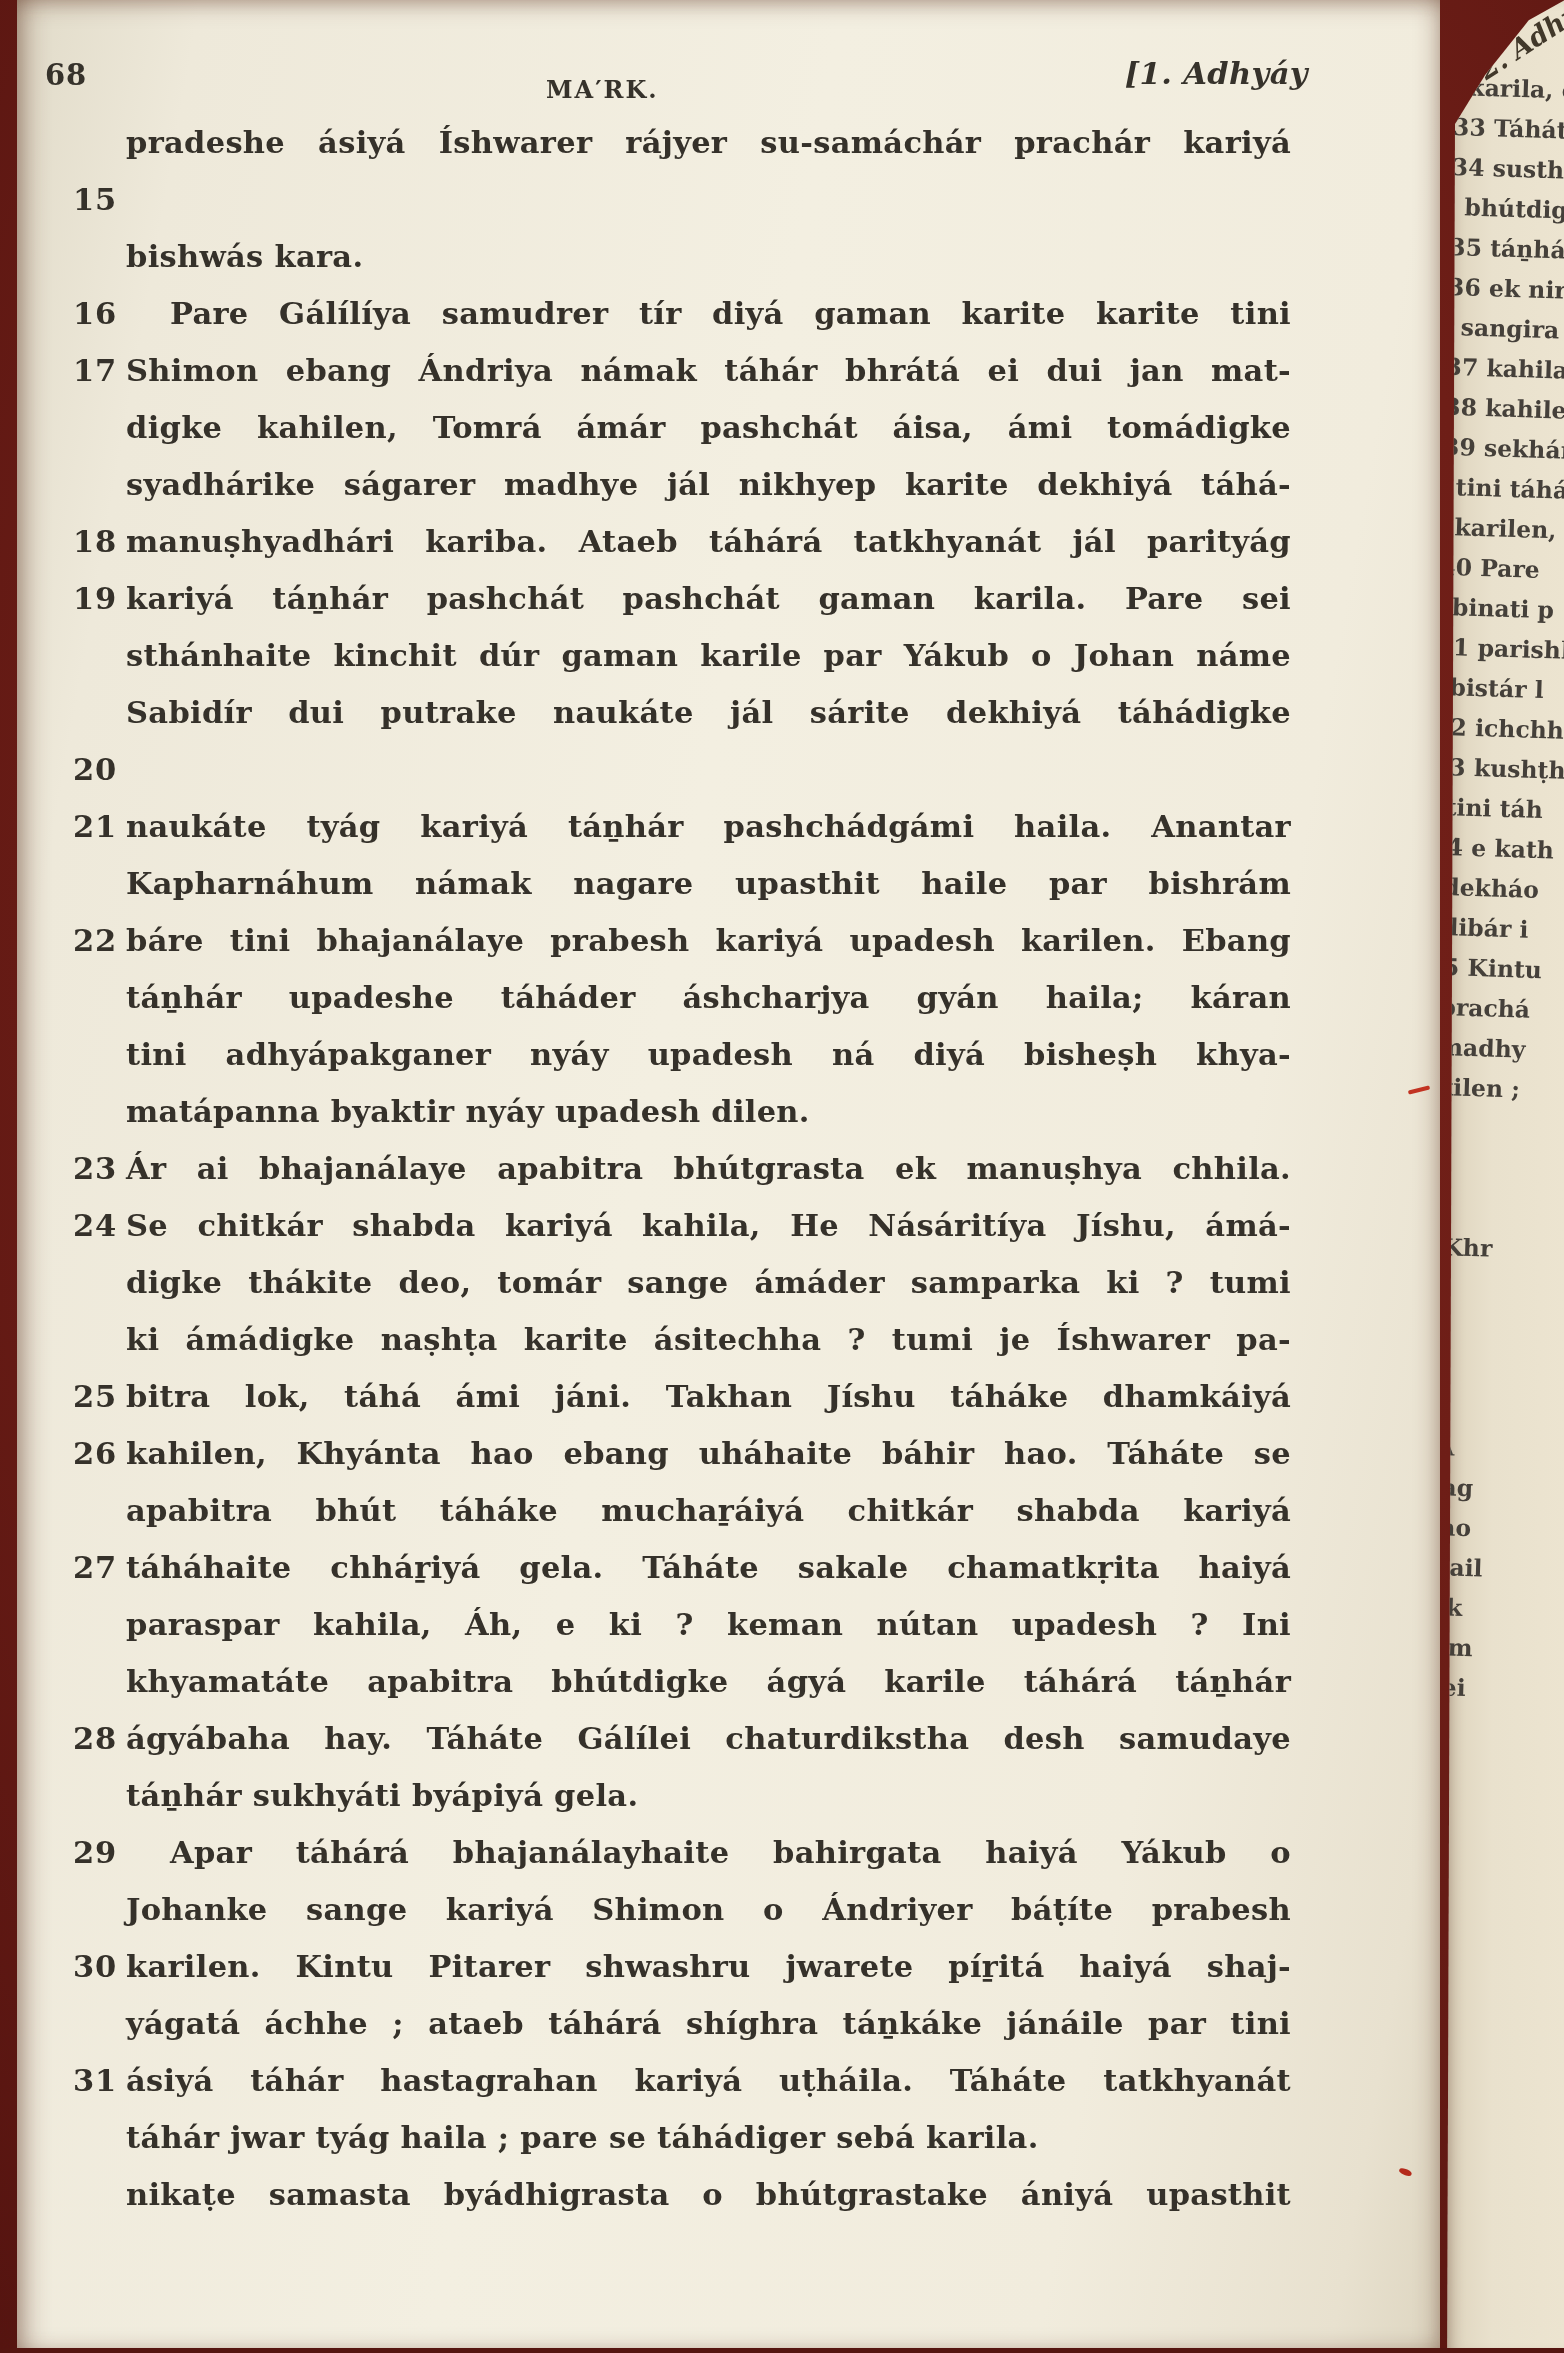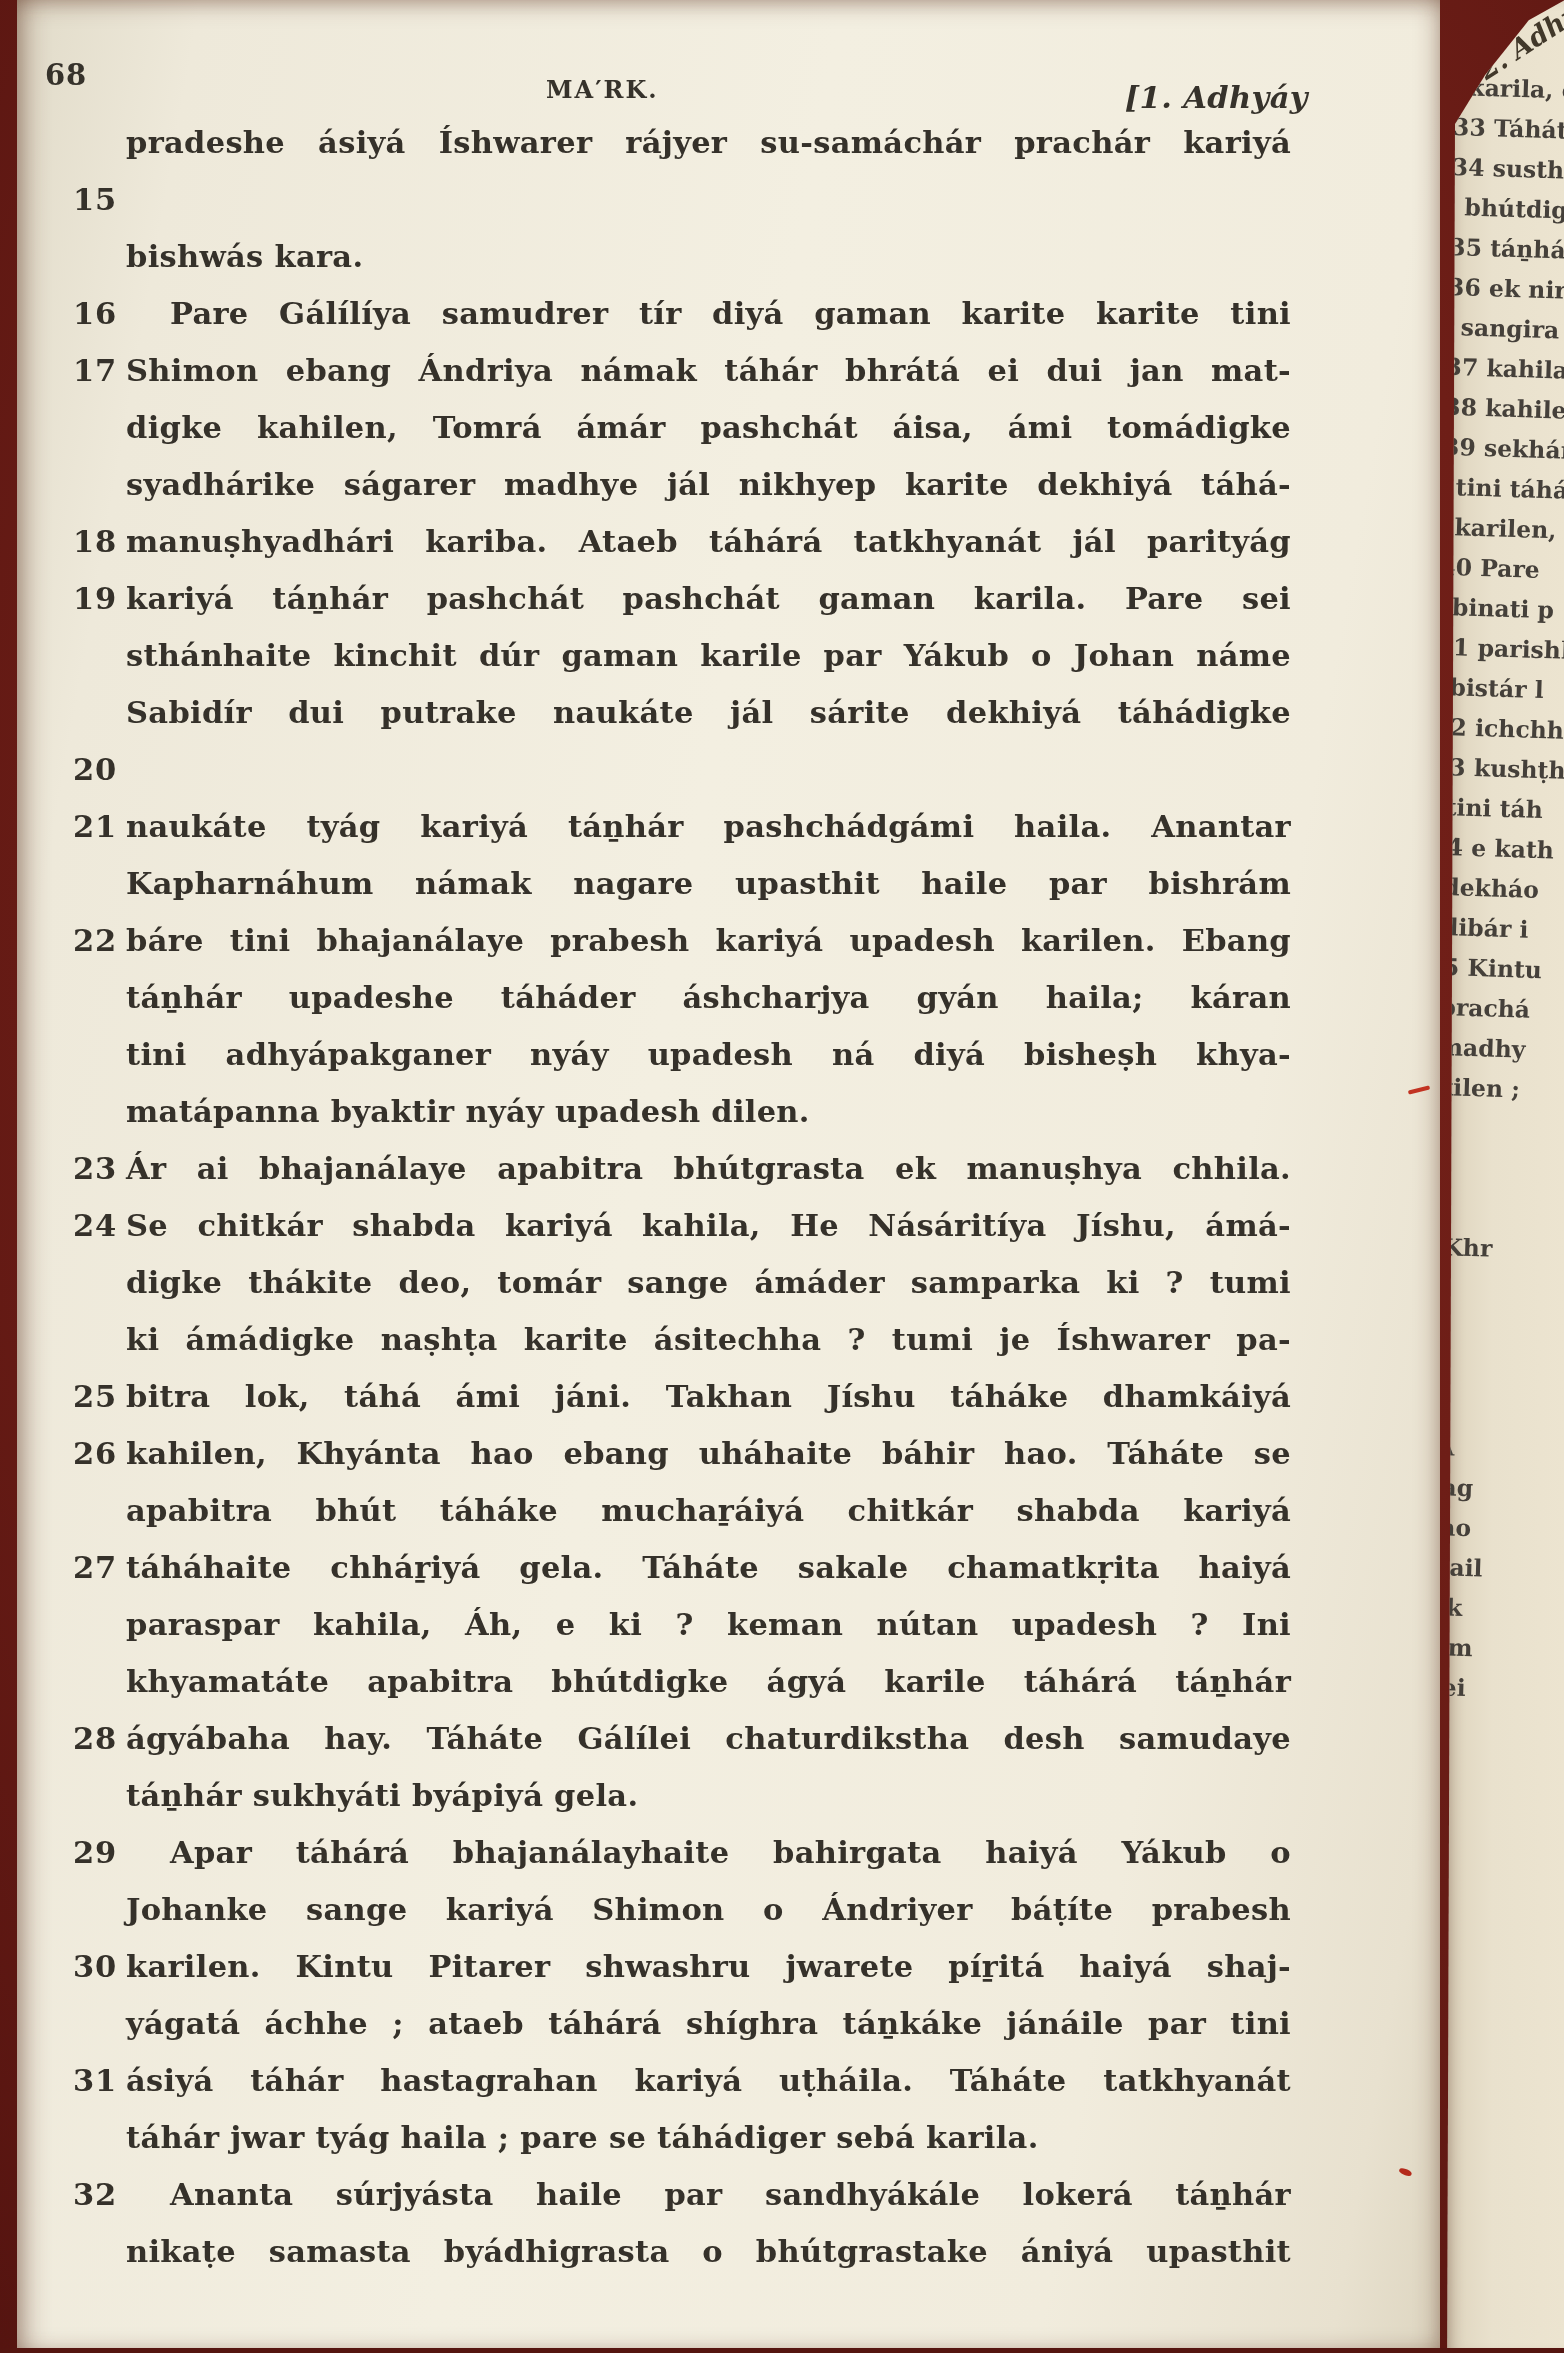--- a/index.html
+++ b/index.html
@@ -57,21 +57,20 @@
   }
   .chapref {
     position: absolute;
     left: 1039px;
     top: 0;
     width: 252px;
     font-size: 30.5px;
     font-style: italic;
     text-align: right;
     letter-spacing: 0.4px;
-    margin-top: 24px;
   }
 
   .body {
     position: absolute;
     left: 56px;
     top: 114px;
     width: 1218px;
     color: #35312a;
     font-size: 30.5px;
     letter-spacing: 0.3px;
@@ -207,21 +206,20 @@
         <div class="line"><span class="ltxt">paraspar kahila, Áh, e ki ?  keman nútan upadesh ?  Ini</span></div>
         <div class="line"><span class="ltxt">khyamatáte apabitra bhútdigke ágyá karile táhárá táṉhár</span></div>
         <div class="line"><span class="vnum">28</span><span class="ltxt">ágyábaha hay.  Táháte Gálílei chaturdikstha desh samudaye</span></div>
         <div class="line nojust"><span class="ltxt">táṉhár sukhyáti byápiyá gela.</span></div>
         <div class="line indent"><span class="vnum">29</span><span class="ltxt">Apar táhárá bhajanálayhaite bahirgata haiyá Yákub o</span></div>
         <div class="line"><span class="ltxt">Johanke sange kariyá Shimon o Ándriyer báṭíte prabesh</span></div>
         <div class="line"><span class="vnum">30</span><span class="ltxt">karilen.  Kintu Pitarer shwashru jwarete píṟitá haiyá shaj-</span></div>
         <div class="line"><span class="ltxt">yágatá áchhe ; ataeb táhárá shíghra táṉkáke jánáile par tini</span></div>
         <div class="line"><span class="vnum">31</span><span class="ltxt">ásiyá táhár hastagrahan kariyá uṭháila.  Táháte tatkhyanát</span></div>
         <div class="line nojust"><span class="ltxt">táhár jwar tyág haila ; pare se táhádiger sebá karila.</span></div>
-        <div class="line indent"><span class="vnum">32</span><span class="ltxt">Ananta súrjyásta haile par sandhyákále lokerá táṉhár</span></div>
         <div class="line"><span class="ltxt">nikaṭe samasta byádhigrasta o bhútgrastake ániyá upasthit</span></div>
       </div>
 
     <div class="pen-mark m1"></div>
     <div class="pen-mark m2"></div>
   </div>
 
   <div class="edge">
     <div class="corner-patch"></div>
     <div class="edge-header">1, 2. Adhyáy</div>

